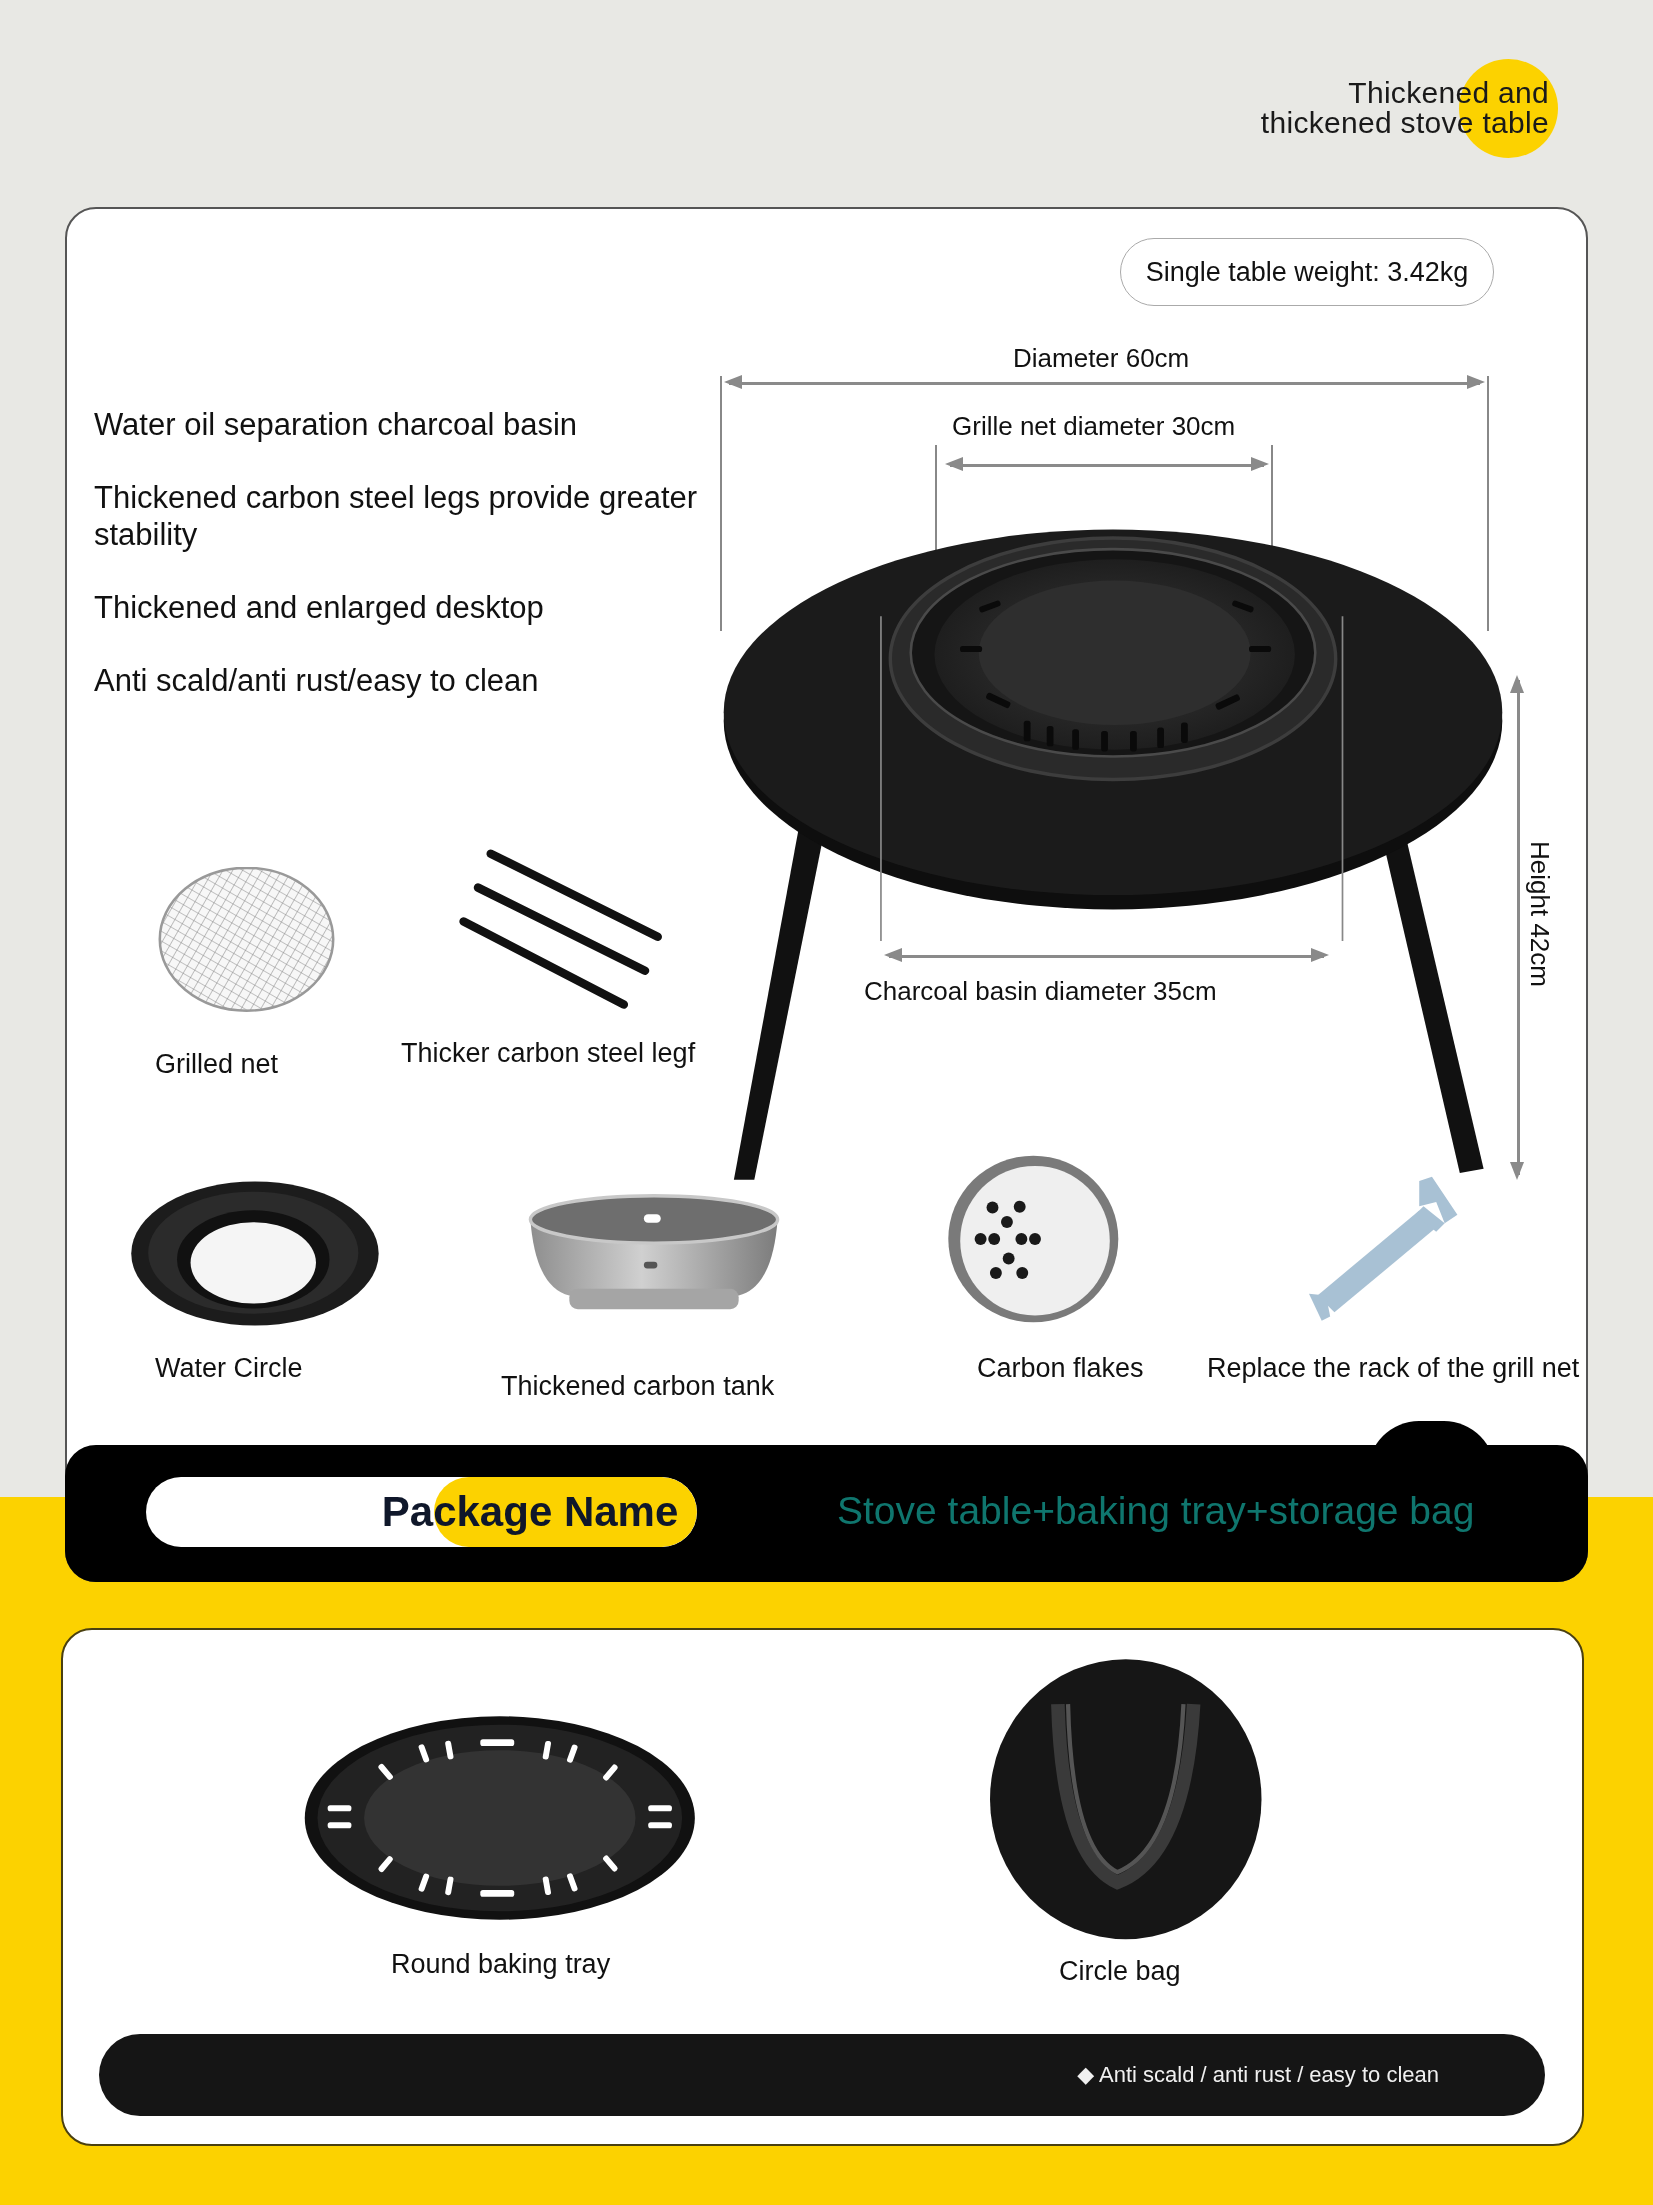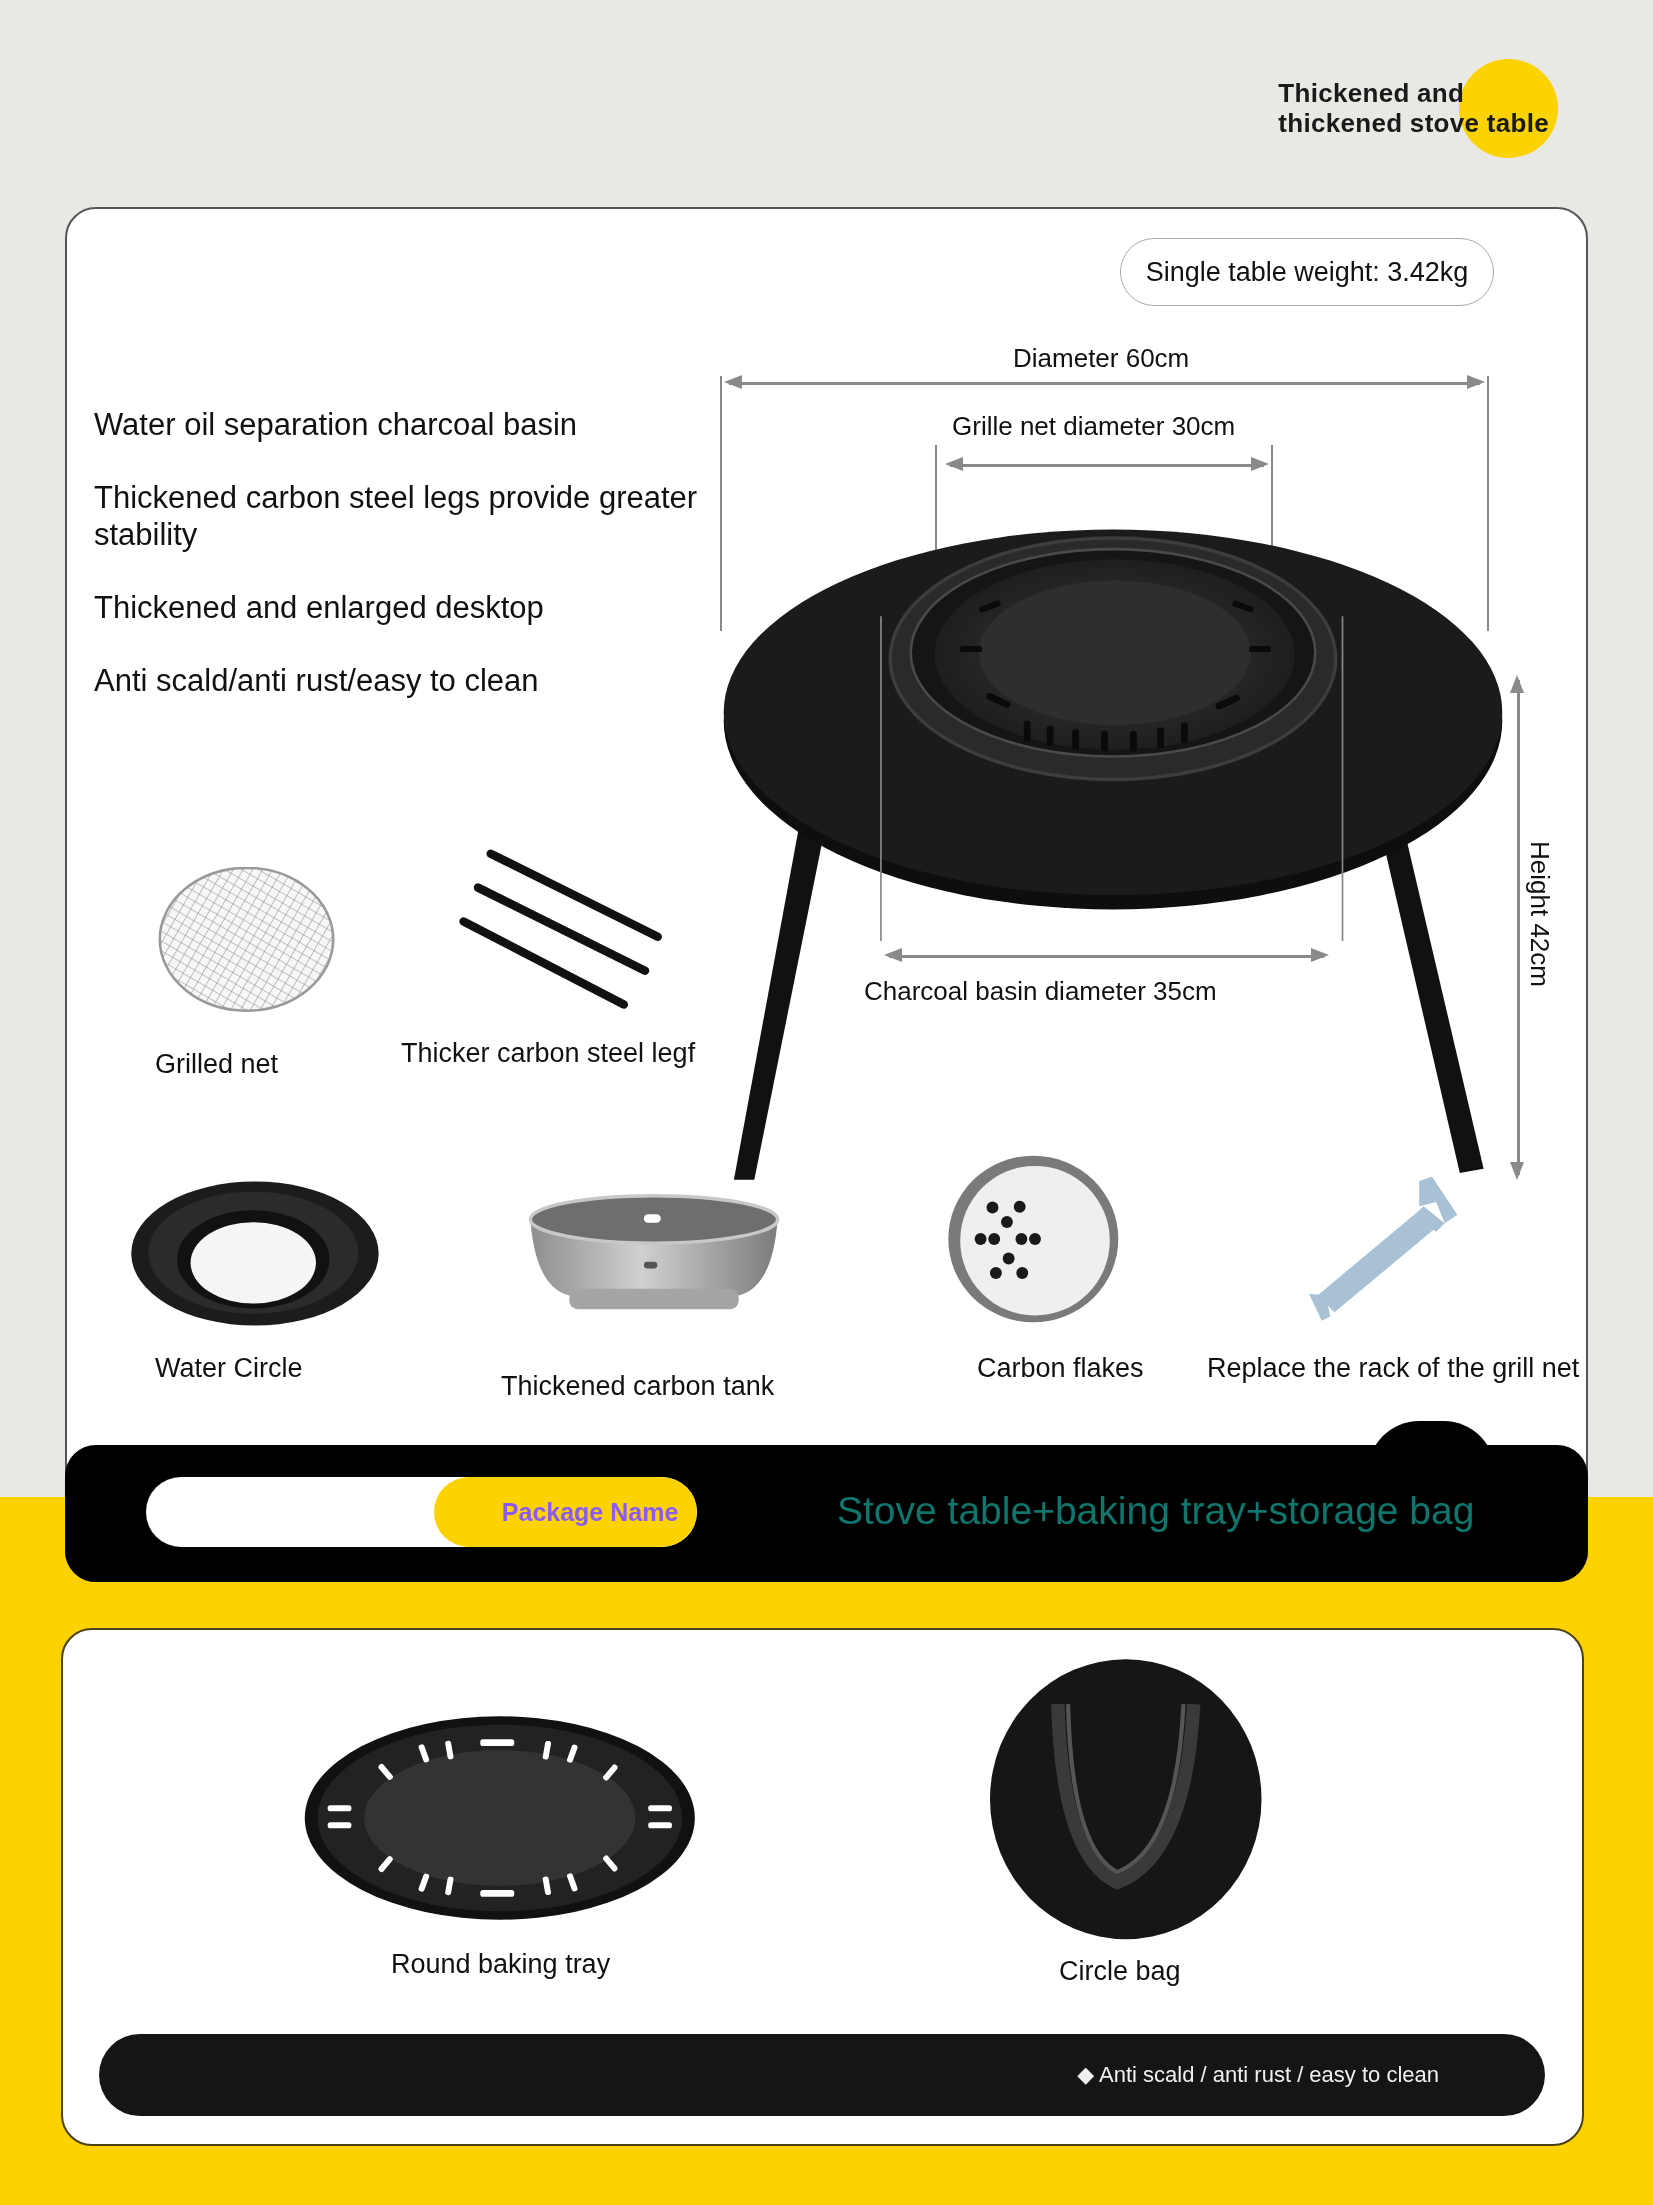--- a/index.html
+++ b/index.html
@@ -7,21 +7,21 @@
   body {
     position: relative;
     font-family: "Liberation Sans", "DejaVu Sans", sans-serif;
     color: #111;
     background: linear-gradient(to bottom, #e8e8e4 0px, #e8e8e4 1497px, #fcd200 1497px, #fcd200 2205px);
   }
   .abs { position: absolute; }
 
   
   .hdr-dot { left: 1459px; top: 59px; width: 99px; height: 99px; border-radius: 50%; background: #fcd200; }
-  .hdr-text { right: 105px; top: 78px; text-align: left; font-size: 26px; line-height: 30px; color: #1a1a1a; letter-spacing: 0.3px; font-weight: bold; }
+  .hdr-text { right: 105px; top: 78px; text-align: right; font-size: 30px; line-height: 30px; color: #1a1a1a; letter-spacing: 0.3px; }
 
   
   .card-main { left: 65px; top: 207px; width: 1523px; height: 1375px; background: #fff; border: 2.5px solid #555; border-radius: 31px; }
   .weight-pill { left: 1120px; top: 238px; width: 374px; height: 68px; border: 1.7px solid #aaa; border-radius: 34px; display: flex; align-items: center; justify-content: center; font-size: 27px; color: #111; }
 
   .features { left: 94px; top: 406px; width: 629px; font-size: 31px; line-height: 37px; color: #111; }
   .features .f { margin-bottom: 36px; }
   .features .f:first-child { margin-bottom: 36px; }
 
   
@@ -39,21 +39,21 @@
 
   
   .acc-label { font-size: 27px; color: #111; white-space: nowrap; }
 
   
   .pkg-bar { left: 65px; top: 1445px; width: 1523px; height: 137px; background: #000; border-radius: 31px; }
   .pkg-bump { left: 1368px; top: 1421px; width: 127px; height: 51px; background: #000; border-radius: 51px 51px 0 0; }
   .pkg-pill { left: 146px; top: 1477px; width: 551px; height: 70px; border-radius: 35px; background: #fff; overflow: hidden; }
   .pkg-pill-yellow { position: absolute; right: 0; top: 0; width: 263px; height: 70px; background: #fcd200; border-radius: 35px; }
   .pkg-pill-left { position: absolute; left: 6.8px; top: 0; height: 70px; display: flex; align-items: center; font-size: 26px; color: #111; z-index: 2; }
-  .pkg-pill-right { position: absolute; right: 18.7px; top: 0; height: 70px; display: flex; align-items: center; font-size: 25px; font-weight: bold; color: #8b5cf6; z-index: 2; }
+  .pkg-pill-right { position: absolute; right: 18.7px; top: 0; height: 70px; display: flex; align-items: center; font-size: 42px; font-weight: bold; color: #0f172a; z-index: 2; }
   .pkg-value { left: 837px; top: 1489px; font-size: 39px; color: #0f766e; white-space: nowrap; }
 
   
   .card-bottom { left: 61px; top: 1628px; width: 1523px; height: 518px; background: #fff; border: 2.5px solid #4a4010; border-radius: 31px; }
   .bottom-bar { left: 99px; top: 2034px; width: 1446px; height: 82px; background: #151515; border-radius: 41px; }
   .bottom-bar-text { right: 106px; top: 0; height: 82px; display: flex; align-items: center; font-size: 22px; color: #f0f0f0; white-space: nowrap; position: absolute; }
 </style>
 </head>
 <body>
 

